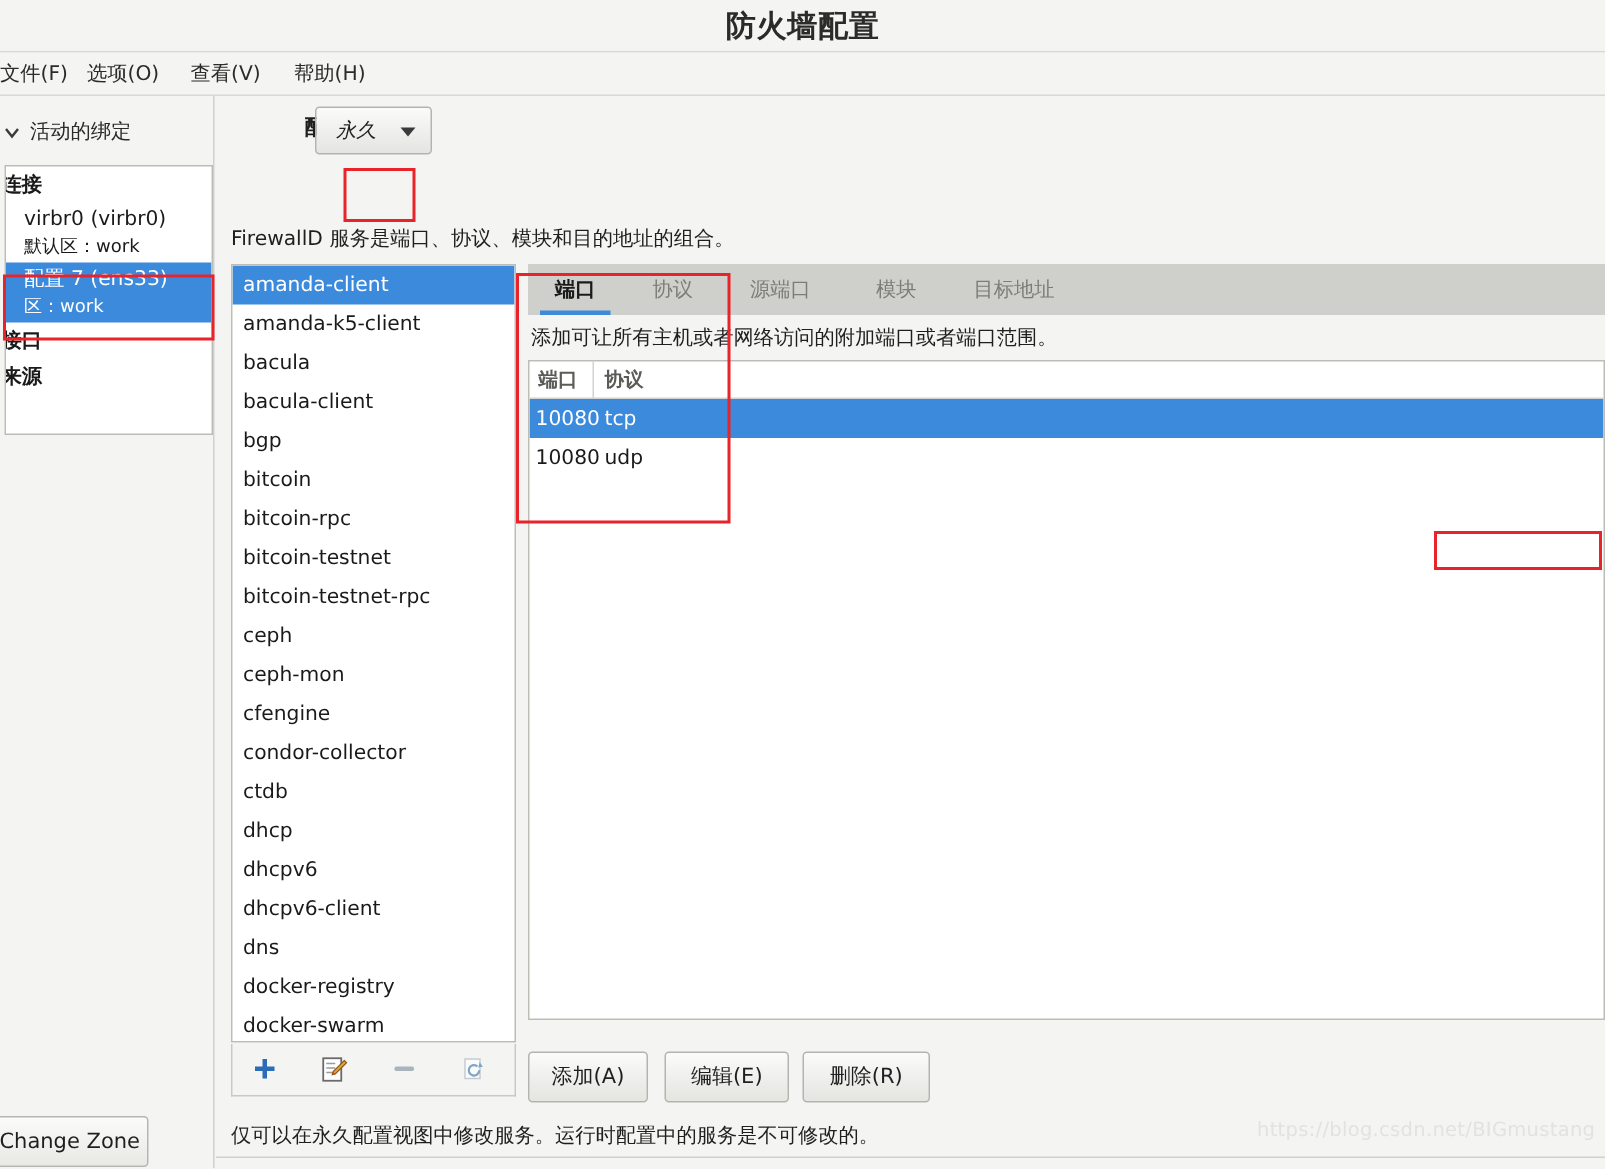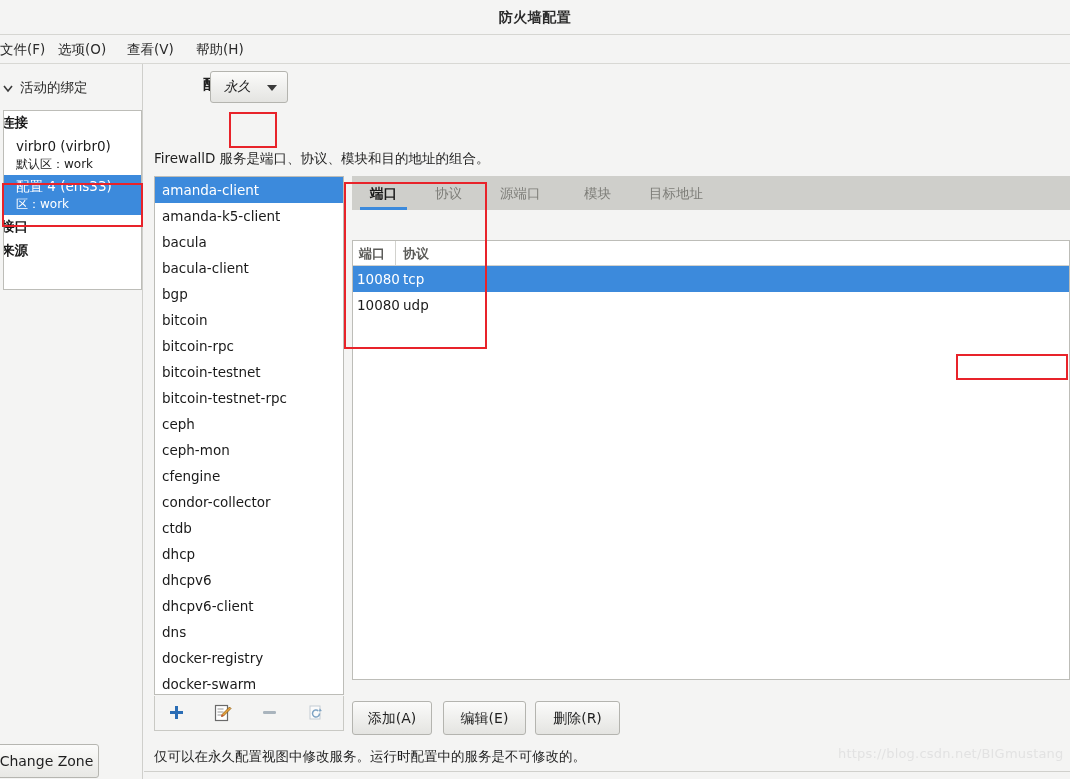--- a/index.html
+++ b/index.html
@@ -16,21 +16,21 @@
 
   
   .titlebar {
     position: absolute; left: 0; top: 0; width: 1070px; height: 35px;
     background: #f4f4f3;
     border-bottom: 1px solid #d6d6d2;
   }
   .titlebar-text {
     position: absolute; left: 0; top: 0; width: 1070px; height: 34px;
     line-height: 34px; text-align: center;
-    font-size: 14px; font-weight: bold; color: #2b2b2b;
+    font-size: 20px; font-weight: bold; color: #2b2b2b;
     letter-spacing: 0.5px;
   }
 
   
   .menubar {
     position: absolute; left: 0; top: 35px; width: 1070px; height: 29px;
     background: #f4f4f3;
     border-bottom: 1px solid #d8d8d4;
   }
   .menu-item {
@@ -242,21 +242,21 @@
       <span class="lbl">活动的绑定</span>
     </div>
 
     <div class="bindlist">
       <div class="bind-group">连接</div>
       <div class="bind-row">
         <div class="r1">virbr0 (virbr0)</div>
         <div class="r2">默认区：work</div>
       </div>
       <div class="bind-row selected">
-        <div class="r1">配置 4 (ens33)</div>
+        <div class="r1">配置 7 (ens33)</div>
         <div class="r2">区：work</div>
       </div>
       <div class="bind-group">接口</div>
       <div class="bind-group">来源</div>
     </div>
 
     <div class="changezone">Change Zone</div>
   </div>
 
   <div class="main">
@@ -325,20 +325,21 @@
 
     <div class="subpanel">
       <div class="subtabs">
         <div class="subtab active" style="left:8px">端口</div>
         <div class="subtab" style="left:73px">协议</div>
         <div class="subtab" style="left:138px">源端口</div>
         <div class="subtab" style="left:222px">模块</div>
         <div class="subtab" style="left:287px">目标地址</div>
       </div>
 
+      <div class="subdesc">添加可让所有主机或者网络访问的附加端口或者端口范围。</div>
 
       <div class="table">
         <div class="thead">
           <div class="th c1">端口</div>
           <div class="th c2">协议</div>
         </div>
         <div class="trow selected">
           <div class="cell c1">10080</div>
           <div class="cell c2">tcp</div>
         </div>

